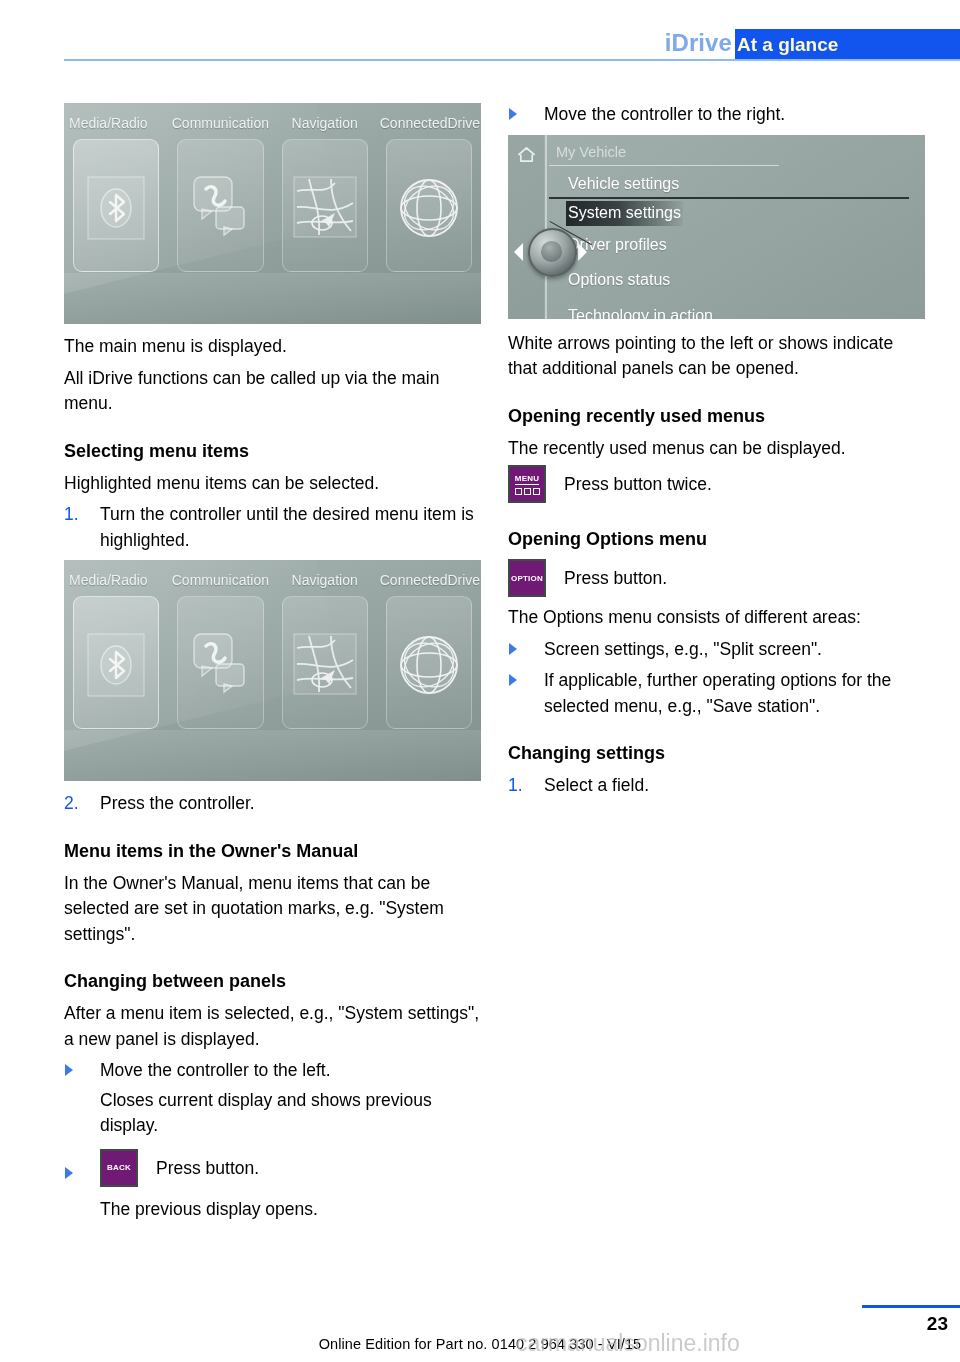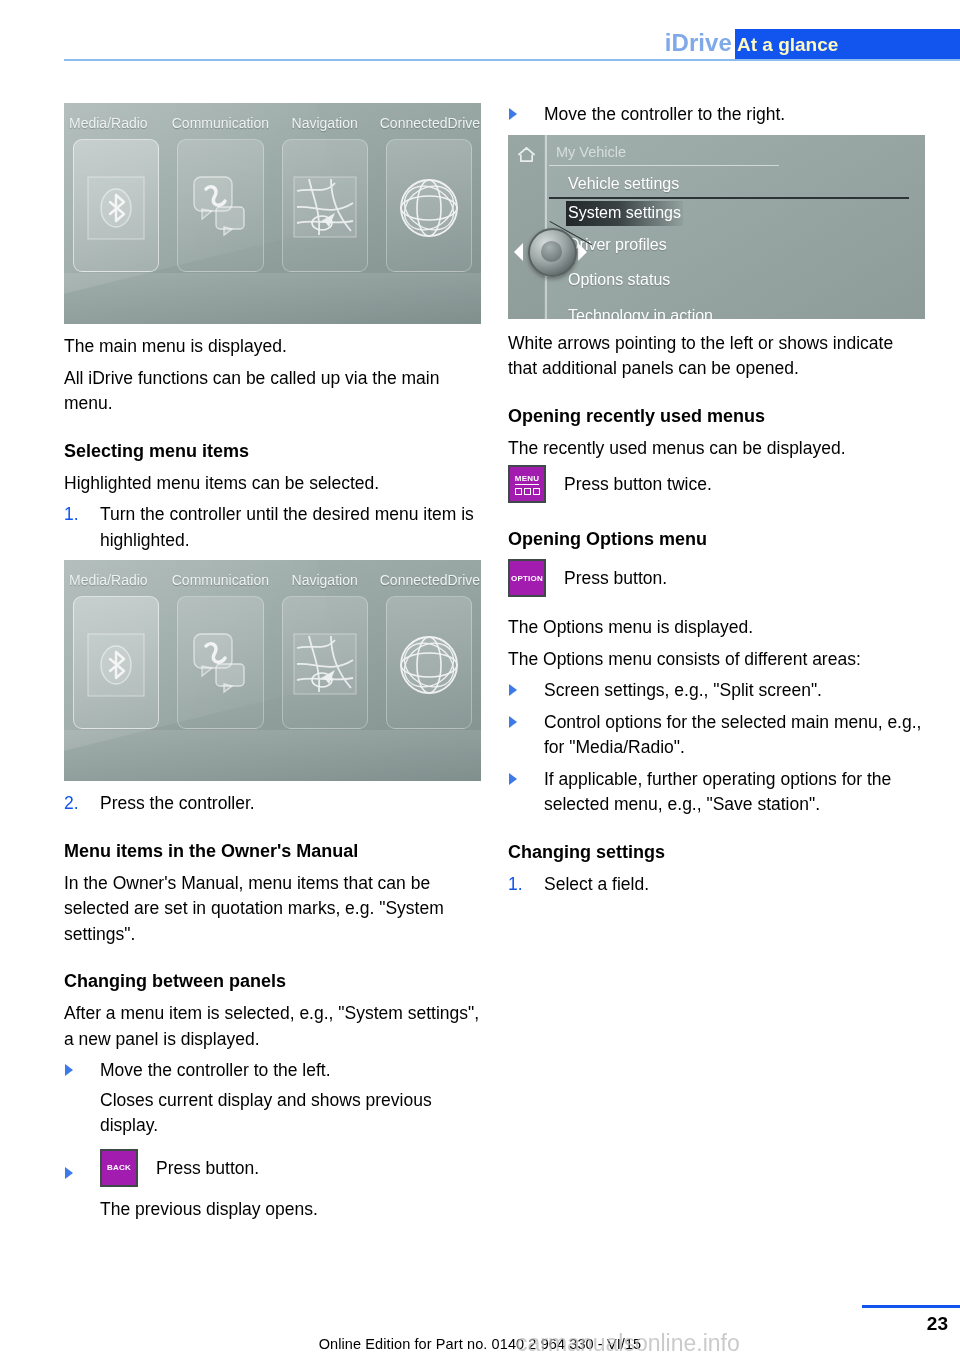--- a/index.html
+++ b/index.html
@@ -133,21 +133,21 @@
     line-height: 25.5px;
   }
   .btnrow .btntext { display: inline-block; padding-top: 7px; }
 
   .hwbtn {
     position: absolute;
     left: 0;
     top: 0;
     width: 38px;
     height: 38px;
-    background: #a21caf;
+    background: #701a75;
     border: 2px solid #3f4947;
     box-sizing: border-box;
     color: #ffffff;
     font-family: "Liberation Sans", sans-serif;
     display: flex;
     flex-direction: column;
     align-items: center;
     justify-content: center;
   }
   .hwbtn .lbl {
@@ -629,30 +629,25 @@
 
   <h2 class="h2">Opening Options menu</h2>
 
   <div class="btnrow">
     <span class="hwbtn">
       <span class="lbl">OPTION</span>
     </span>
     <span class="btntext">Press button.</span>
   </div>
 
-  <p class="para" style="margin-top:16px;">The Options menu is displayed.</p>
   <p class="para">The Options menu consists of different areas:</p>
 
   <div class="bullitem">
     <span class="tri"></span>
     <span>Screen settings, e.g., "Split screen".</span>
-  </div>
-  <div class="bullitem">
-    <span class="tri"></span>
-    <span>Control options for the selected main menu, e.g., for "Media/Radio".</span>
   </div>
   <div class="bullitem">
     <span class="tri"></span>
     <span>If applicable, further operating options for the selected menu, e.g., "Save station".</span>
   </div>
 
   <h2 class="h2">Changing settings</h2>
   <div class="numitem" style="margin-top:0;">
     <span class="num">1.</span>
     <span>Select a field.</span>

